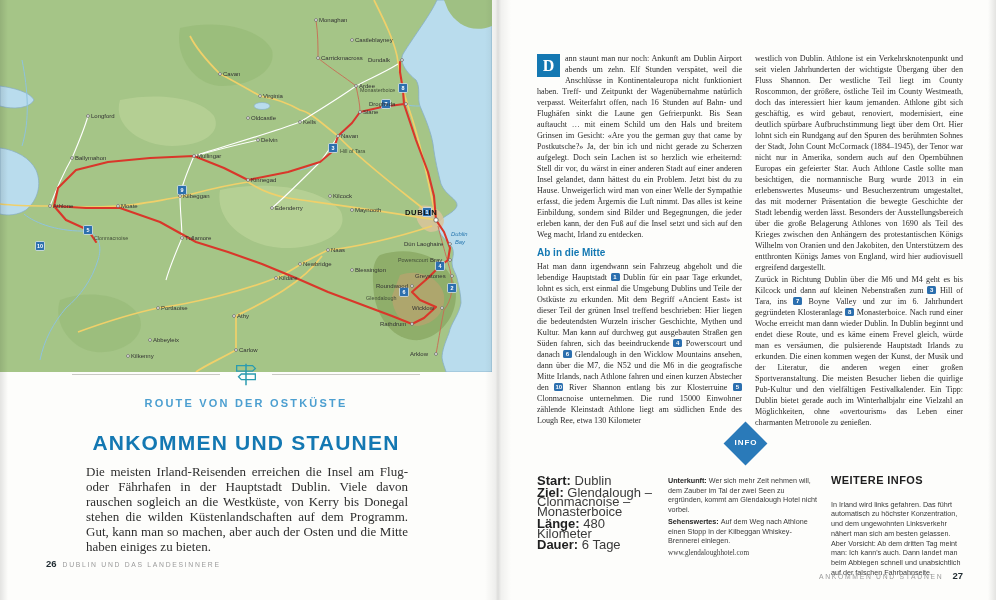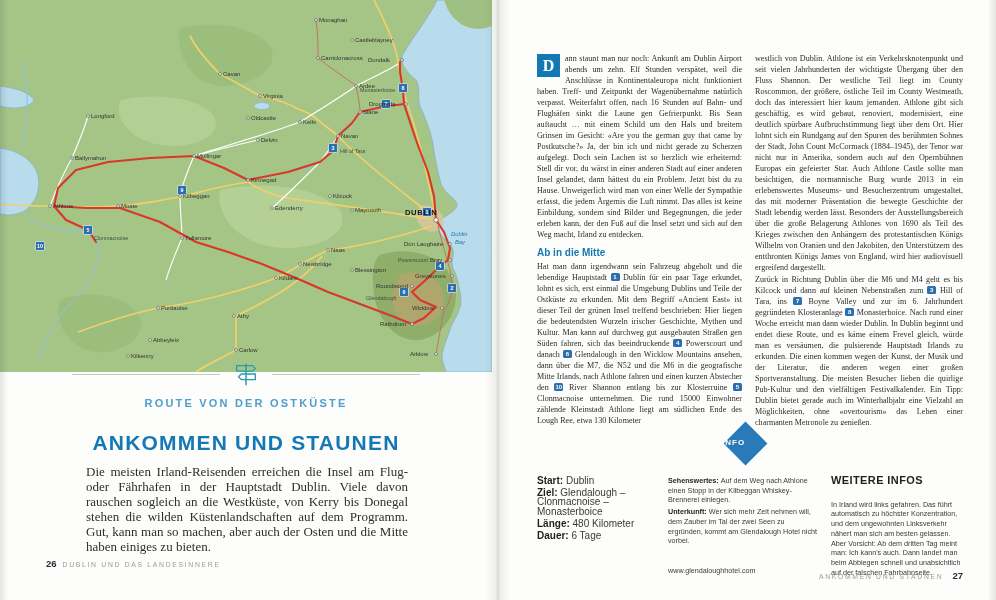--- a/index.html
+++ b/index.html
@@ -50,30 +50,30 @@
   .col2{left:755px;width:208px;}
   .subhead{font-family:"Liberation Sans",sans-serif;font-size:10px;font-weight:bold;color:#1478b2;margin:7px 0 3px 0;}
   .dropcap{float:left;width:23px;height:23px;background:#1478b2;color:#fff;font-family:"Liberation Serif",serif;
            font-size:16px;font-weight:bold;text-align:center;line-height:23px;margin:1px 5px 1px 0;}
   .nbadge{display:inline-block;background:#2c6fae;color:#fff;font-family:"Liberation Sans",sans-serif;
           font-size:6px;font-weight:bold;min-width:8px;height:8px;line-height:8px;text-align:center;
           border-radius:1.5px;vertical-align:1px;padding:0 .5px;}
   .p2{margin-top:0;}
 
   
-  .facts{position:absolute;left:537px;top:476px;width:124px;font-size:10px;line-height:9.7px;color:#3a3a3a;}
+  .facts{position:absolute;left:537px;top:476px;width:124px;font-size:13px;line-height:9.7px;color:#3a3a3a;}
   .sights{position:absolute;left:668px;top:476px;width:152px;font-size:7.2px;line-height:9.7px;color:#3a3a3a;}
   .more{position:absolute;left:831px;top:476px;width:132px;font-size:7.2px;line-height:9.7px;color:#3a3a3a;}
   .infoitem{margin-bottom:2px;}
   .infolabel{font-weight:bold;color:#1f1f1f;}
-  .url{margin-top:20px;}
+  .url{margin-top:3px;font-family:Liberation Serif, serif;}
   .more-title{font-weight:bold;color:#1f1f1f;letter-spacing:.4px;margin-bottom:14px;font-size:11px;}
   .diamond{position:absolute;left:730px;top:428px;width:31px;height:31px;background:#2a7ab9;
            transform:rotate(45deg);z-index:2;}
-  .diamond-label{position:absolute;left:722px;top:438px;width:48px;text-align:left;color:#fff;
+  .diamond-label{position:absolute;left:722px;top:438px;width:48px;text-align:center;color:#fff;
                  font-size:8px;font-weight:bold;letter-spacing:1px;z-index:3;}
 </style>
 </head>
 <body>
 
 <div class="spread">
 
   <div class="map">
     <svg id="mapsvg" viewBox="0 0 492 372" width="492" height="372">
 
@@ -272,22 +272,22 @@
 
   <div class="facts">
       <div class="infoitem"><span class="infolabel">Start: </span>Dublin</div>
       <div class="infoitem"><span class="infolabel">Ziel: </span>Glendalough – Clonmacnoise – Monasterboice</div>
       <div class="infoitem"><span class="infolabel">Länge: </span>480 Kilometer</div>
       <div class="infoitem"><span class="infolabel">Dauer: </span>6 Tage</div>
     </div>
 
   <div class="sights">
     <div>
+        <div class="infoitem"><span class="infolabel">Unterkunft: </span>Wer sich mehr Zeit nehmen will, dem Zauber im Tal der zwei Seen zu ergründen, kommt am Glendalough Hotel nicht vorbei.</div>
         <div class="infoitem"><span class="infolabel">Sehenswertes: </span>Auf dem Weg nach Athlone einen Stopp in der Kilbeggan Whiskey-Brennerei einlegen.</div>
-        <div class="infoitem"><span class="infolabel">Unterkunft: </span>Wer sich mehr Zeit nehmen will, dem Zauber im Tal der zwei Seen zu ergründen, kommt am Glendalough Hotel nicht vorbei.</div>
       </div>
     <div class="url">www.glendaloughhotel.com</div>
   </div>
 
   <div class="more">
     <div class="more-title">WEITERE INFOS</div>
     <div>In Irland wird links gefahren. Das führt automatisch zu höchster Konzentration, und dem ungewohnten Linksverkehr nähert man sich am besten gelassen. Aber Vorsicht: Ab dem dritten Tag meint man: Ich kann's auch. Dann landet man beim Abbiegen schnell und unabsichtlich auf der falschen Fahrbahnseite.</div>
   </div>
 
   <div class="footerR">

